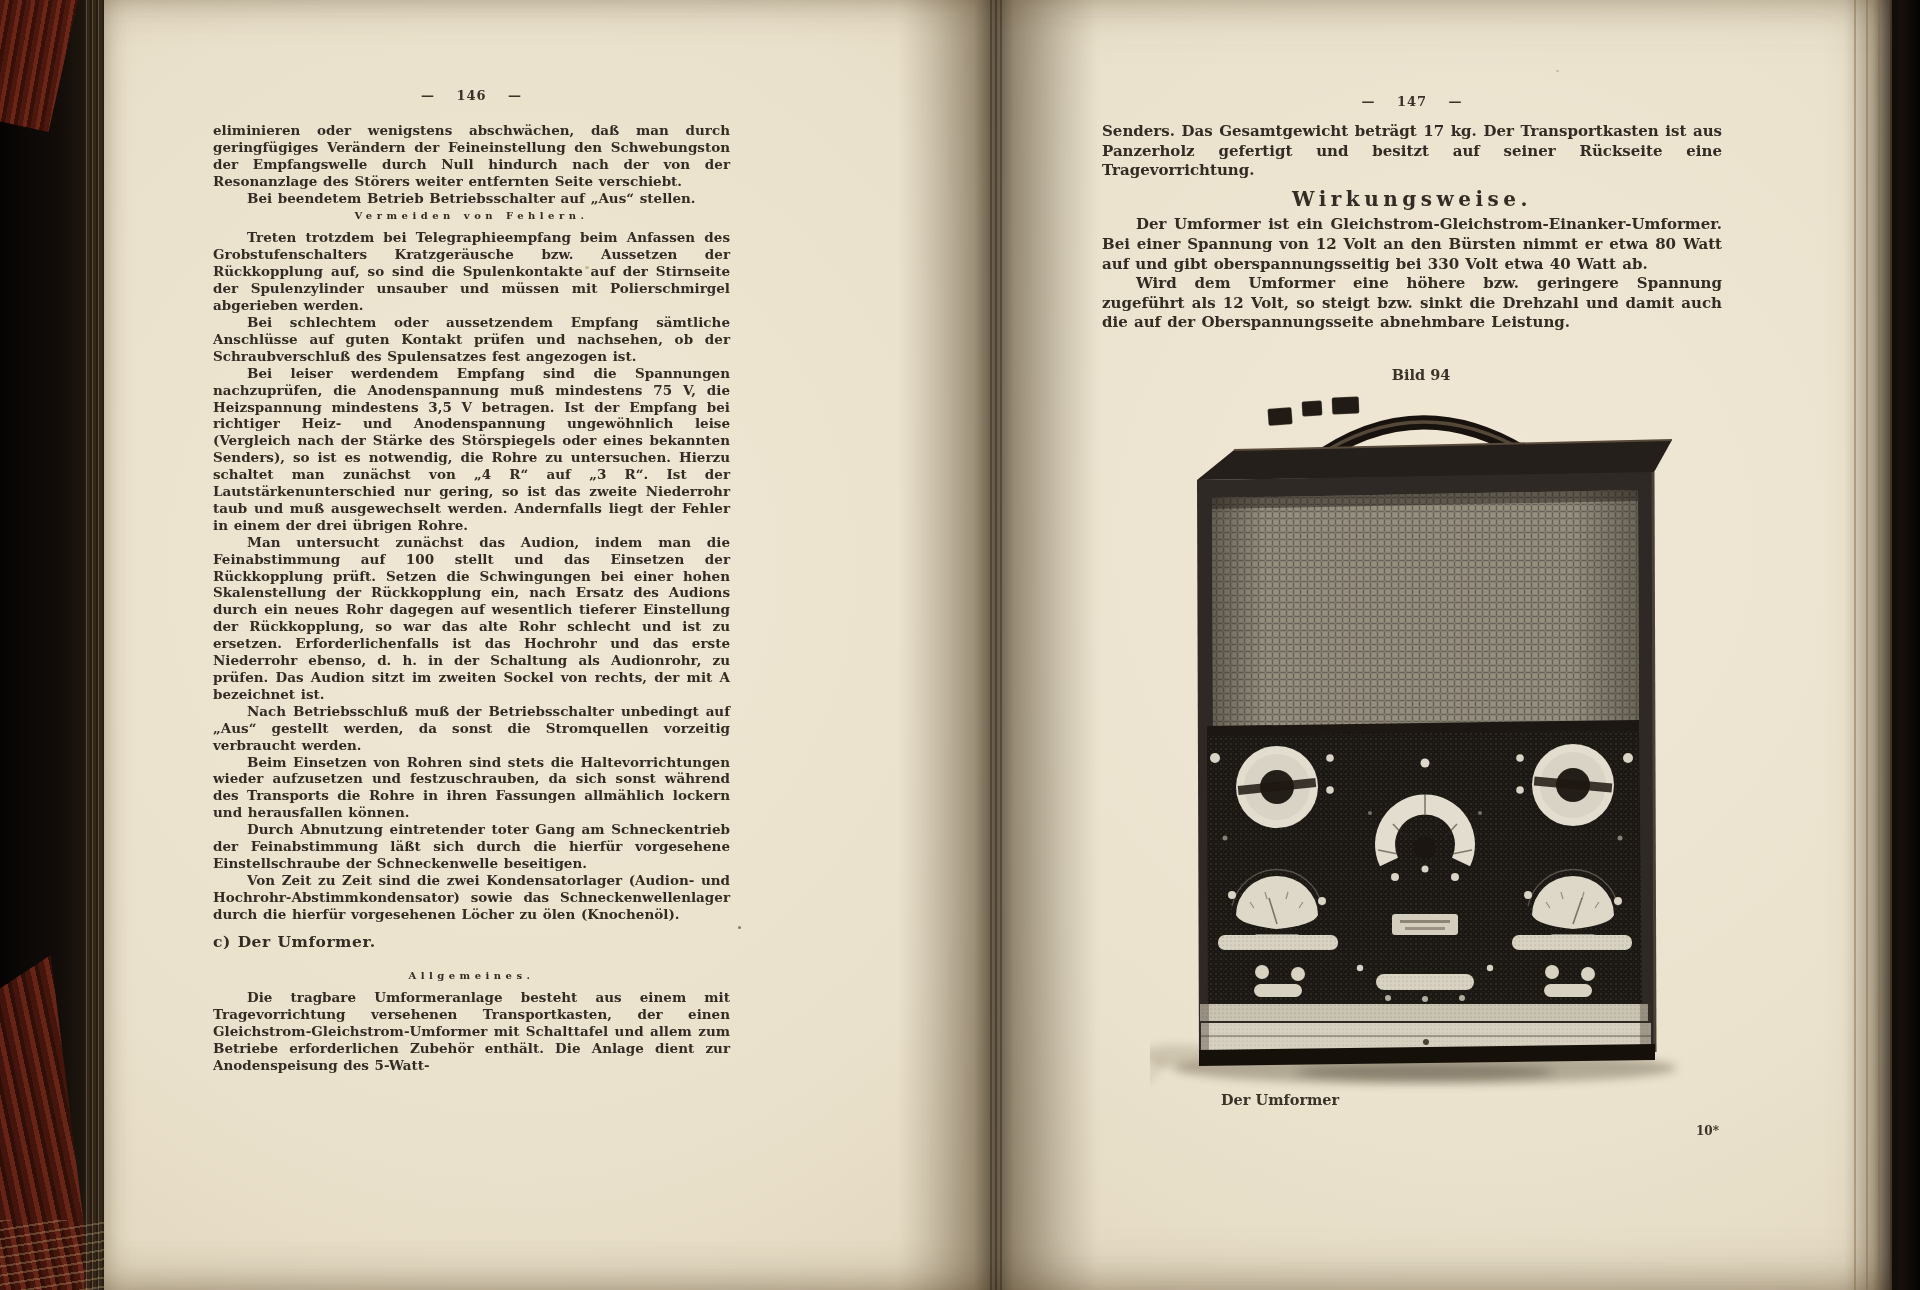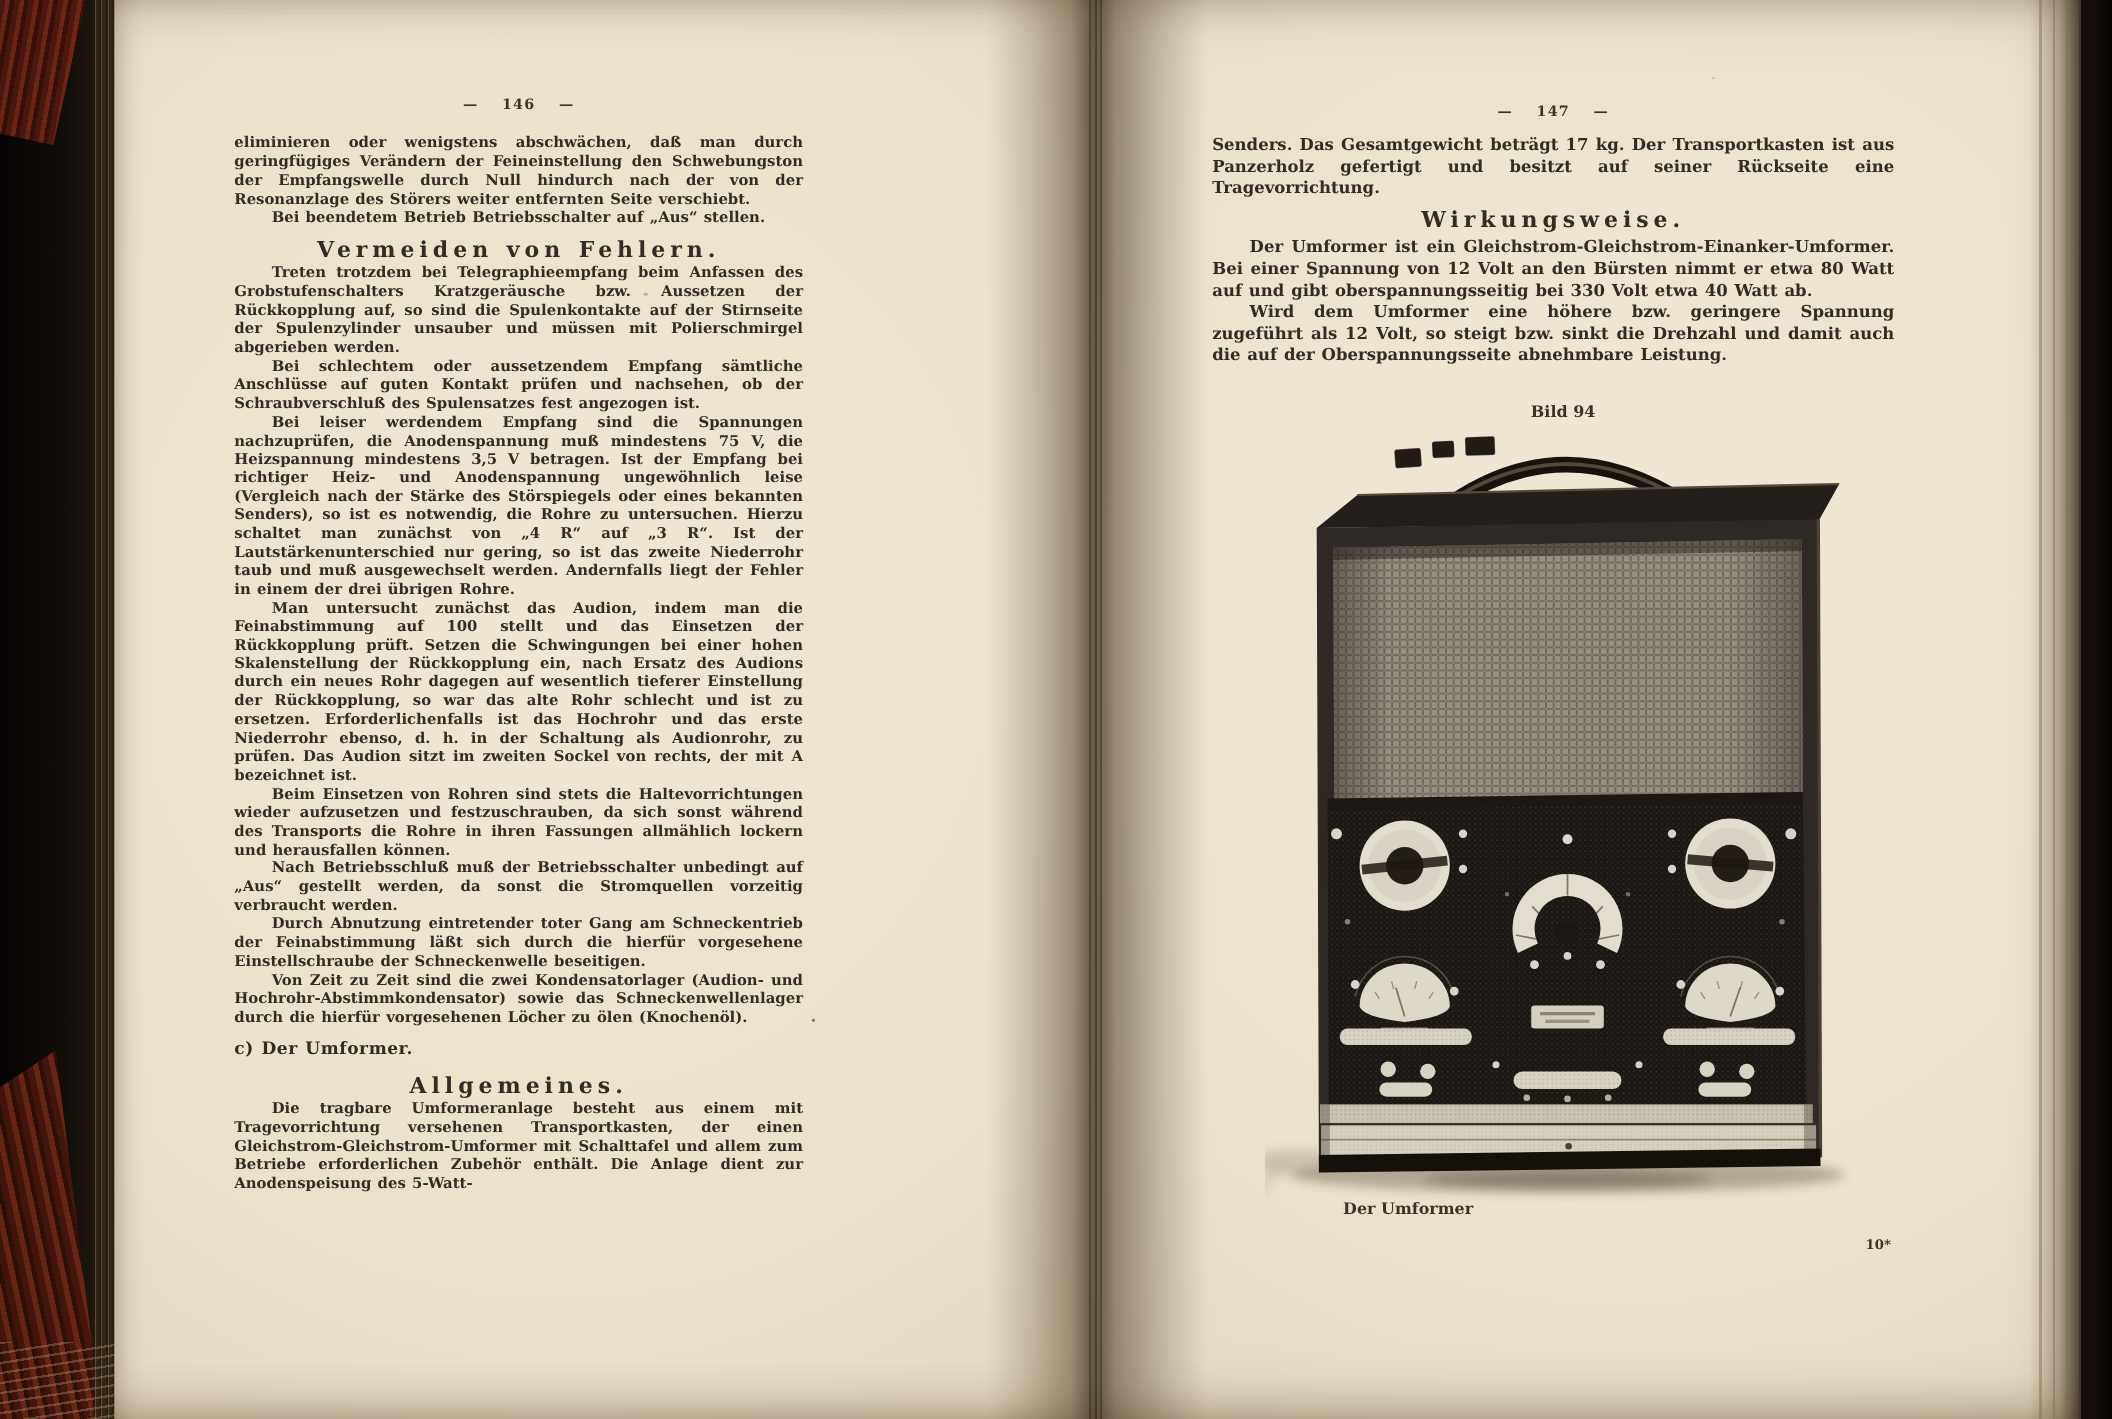--- a/index.html
+++ b/index.html
@@ -47,22 +47,22 @@
     background:repeating-linear-gradient(90deg,rgba(30,20,10,.35) 0 2px,rgba(0,0,0,0) 2px 5px);}
 
   
   .pg-head{position:absolute;text-align:center;font-weight:700;font-size:13px;color:#3b332a;
     letter-spacing:1px;word-spacing:16px;}
   .textcol{position:absolute;color:#332c24;font-weight:700;text-align:justify;}
   .col-146{left:109px;top:122px;width:517px;font-size:13.5px;line-height:16.9px;}
   .col-147{left:112px;top:122px;width:620px;font-size:15px;line-height:19.6px;}
   .textcol p{margin:0;text-indent:34px;word-spacing:1px;}
   .textcol p.noindent{text-indent:0;}
-  .h-spaced{margin:12px 0 5px !important;text-indent:0 !important;text-align:center;
-    letter-spacing:4.5px;font-size:20px;}
+  .h-spaced{margin:1px 0 5px !important;text-indent:0 !important;text-align:center;
+    letter-spacing:4.5px;font-size:10px;}
   .col-147 .h-spaced{font-size:20px;margin:9px 0 6px !important;}
   .h-bold{margin:11px 0 17px !important;text-indent:0 !important;
     font-size:15.5px;letter-spacing:.5px;}
 
   .bild-caption{position:absolute;left:231px;top:366px;width:400px;text-align:center;
     font-weight:700;font-size:14.5px;color:#3b332a;}
   .figure-caption{position:absolute;left:231px;top:1091px;width:400px;
     font-weight:700;font-size:14.5px;color:#3b332a;}
   .sig-mark{position:absolute;left:706px;top:1124px;font-weight:700;font-size:12px;color:#3b332a;}
 
@@ -89,22 +89,22 @@
     <div class="pg-head" style="left:109px;top:88px;width:517px;">—  146  —</div>
 
     <div class="textcol col-146">
       <p class="noindent">eliminieren oder wenigstens abschwächen, daß man durch geringfügiges Verändern der Feineinstellung den Schwebungston der Empfangswelle durch Null hindurch nach der von der Resonanzlage des Störers weiter entfernten Seite verschiebt.</p>
       <p>Bei beendetem Betrieb Betriebsschalter auf „Aus“ stellen.</p>
       <p class="h-spaced">Vermeiden von Fehlern.</p>
       <p>Treten trotzdem bei Telegraphieempfang beim Anfassen des Grobstufenschalters Kratzgeräusche bzw. Aussetzen der Rückkopplung auf, so sind die Spulenkontakte auf der Stirnseite der Spulenzylinder unsauber und müssen mit Polierschmirgel abgerieben werden.</p>
       <p>Bei schlechtem oder aussetzendem Empfang sämtliche Anschlüsse auf guten Kontakt prüfen und nachsehen, ob der Schraubverschluß des Spulensatzes fest angezogen ist.</p>
       <p>Bei leiser werdendem Empfang sind die Spannungen nachzuprüfen, die Anodenspannung muß mindestens 75 V, die Heizspannung mindestens 3,5 V betragen. Ist der Empfang bei richtiger Heiz- und Anodenspannung ungewöhnlich leise (Vergleich nach der Stärke des Störspiegels oder eines bekannten Senders), so ist es notwendig, die Rohre zu untersuchen. Hierzu schaltet man zunächst von „4 R“ auf „3 R“. Ist der Lautstärkenunterschied nur gering, so ist das zweite Niederrohr taub und muß ausgewechselt werden. Andernfalls liegt der Fehler in einem der drei übrigen Rohre.</p>
       <p>Man untersucht zunächst das Audion, indem man die Feinabstimmung auf 100 stellt und das Einsetzen der Rückkopplung prüft. Setzen die Schwingungen bei einer hohen Skalenstellung der Rückkopplung ein, nach Ersatz des Audions durch ein neues Rohr dagegen auf wesentlich tieferer Einstellung der Rückkopplung, so war das alte Rohr schlecht und ist zu ersetzen. Erforderlichenfalls ist das Hochrohr und das erste Niederrohr ebenso, d. h. in der Schaltung als Audionrohr, zu prüfen. Das Audion sitzt im zweiten Sockel von rechts, der mit A bezeichnet ist.</p>
+      <p>Nach Betriebsschluß muß der Betriebsschalter unbedingt auf „Aus“ gestellt werden, da sonst die Stromquellen vorzeitig verbraucht werden.</p>
       <p>Beim Einsetzen von Rohren sind stets die Haltevorrichtungen wieder aufzusetzen und festzuschrauben, da sich sonst während des Transports die Rohre in ihren Fassungen allmählich lockern und herausfallen können.</p>
-      <p>Nach Betriebsschluß muß der Betriebsschalter unbedingt auf „Aus“ gestellt werden, da sonst die Stromquellen vorzeitig verbraucht werden.</p>
       <p>Durch Abnutzung eintretender toter Gang am Schneckentrieb der Feinabstimmung läßt sich durch die hierfür vorgesehene Einstellschraube der Schneckenwelle beseitigen.</p>
       <p>Von Zeit zu Zeit sind die zwei Kondensatorlager (Audion- und Hochrohr-Abstimmkondensator) sowie das Schneckenwellenlager durch die hierfür vorgesehenen Löcher zu ölen (Knochenöl).</p>
       <p class="h-bold">c) Der Umformer.</p>
       <p class="h-spaced">Allgemeines.</p>
       <p>Die tragbare Umformeranlage besteht aus einem mit Tragevorrichtung versehenen Transportkasten, der einen Gleichstrom-Gleichstrom-Umformer mit Schalttafel und allem zum Betriebe erforderlichen Zubehör enthält. Die Anlage dient zur Anodenspeisung des 5-Watt-</p>
     </div>
 
     <div class="blemish b1"></div>
     <div class="blemish b2"></div>
   </div>

